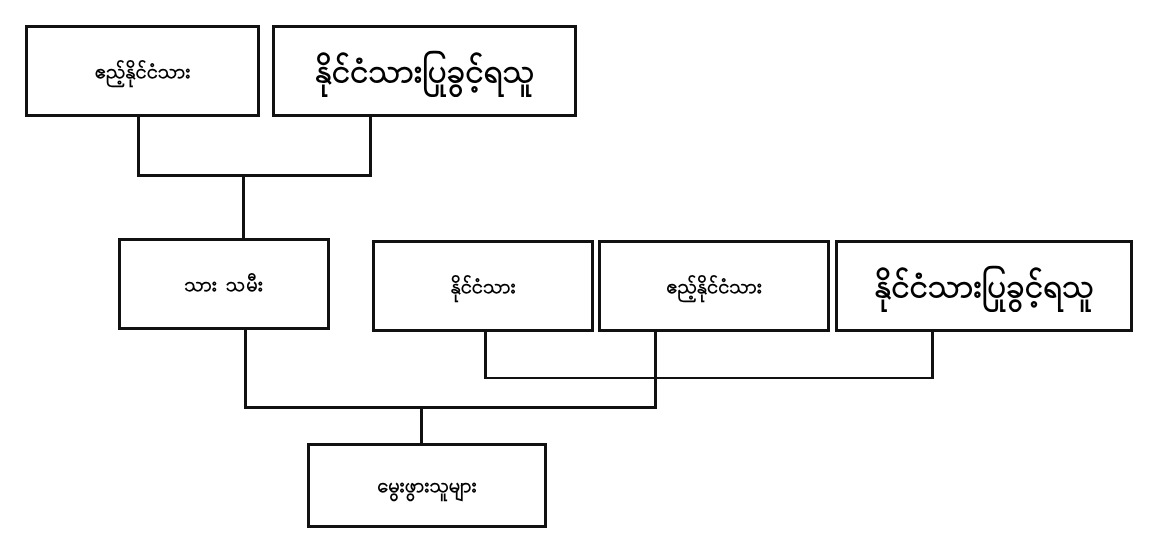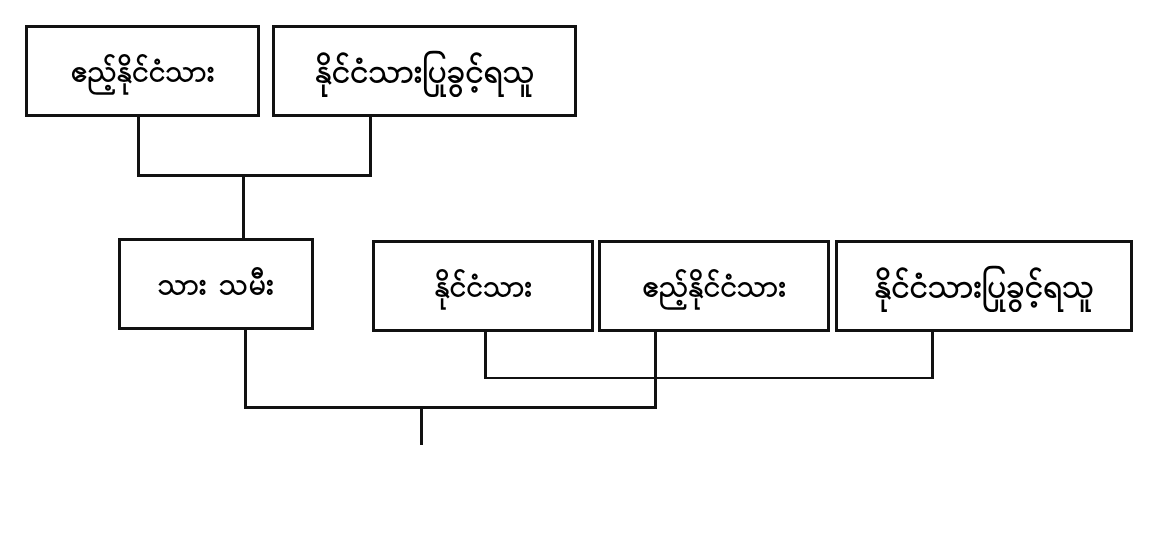--- a/index.html
+++ b/index.html
@@ -26,21 +26,21 @@
     display: flex;
     align-items: center;
     justify-content: center;
     text-align: center;
     color: #000000;
     line-height: 1.25;
     z-index: 3;
   }
   .node .label {
     display: block;
-    font-size: 30px;
+    font-size: 20px;
     font-weight: 700;
     letter-spacing: 0px;
     white-space: nowrap;
     padding: 0 6px;
   }
   .node.wide .label { font-size: 33px; }
   .node.pair .label { letter-spacing: 1px; }
 
   
   .conn {
@@ -72,30 +72,33 @@
   <div class="conn v" style="left:420px; top:406px; height:39px;"></div>
 
   <div class="node" style="left:25px; top:25px; width:235px; height:92px;">
     <span class="label">ဧည့်နိုင်ငံသား</span>
   </div>
 
   <div class="node wide" style="left:272px; top:25px; width:305px; height:92px;">
     <span class="label">နိုင်ငံသားပြုခွင့်ရသူ</span>
   </div>
 
-  <div class="node pair" style="left:118px; top:238px; width:196px; height:92px;">
+  <div class="node pair" style="left:118px; top:238px; width:212px; height:92px;">
     <span class="label">သား    သမီး</span>
   </div>
 
   <div class="node" style="left:372px; top:240px; width:222px; height:92px;text-align:center;">
     <span class="label">နိုင်ငံသား</span>
   </div>
 
   <div class="node" style="left:598px; top:240px; width:232px; height:92px;">
     <span class="label">ဧည့်နိုင်ငံသား</span>
   </div>
 
   <div class="node wide" style="left:835px; top:240px; width:298px; height:92px;">
     <span class="label">နိုင်ငံသားပြုခွင့်ရသူ</span>
   </div>
 
+  <div class="node" style="left:307px; top:443px; width:240px; height:85px;">
+    <span class="label">မွေးဖွားသူများ</span>
+  </div>
 
 </div>
 
 </body></html>

